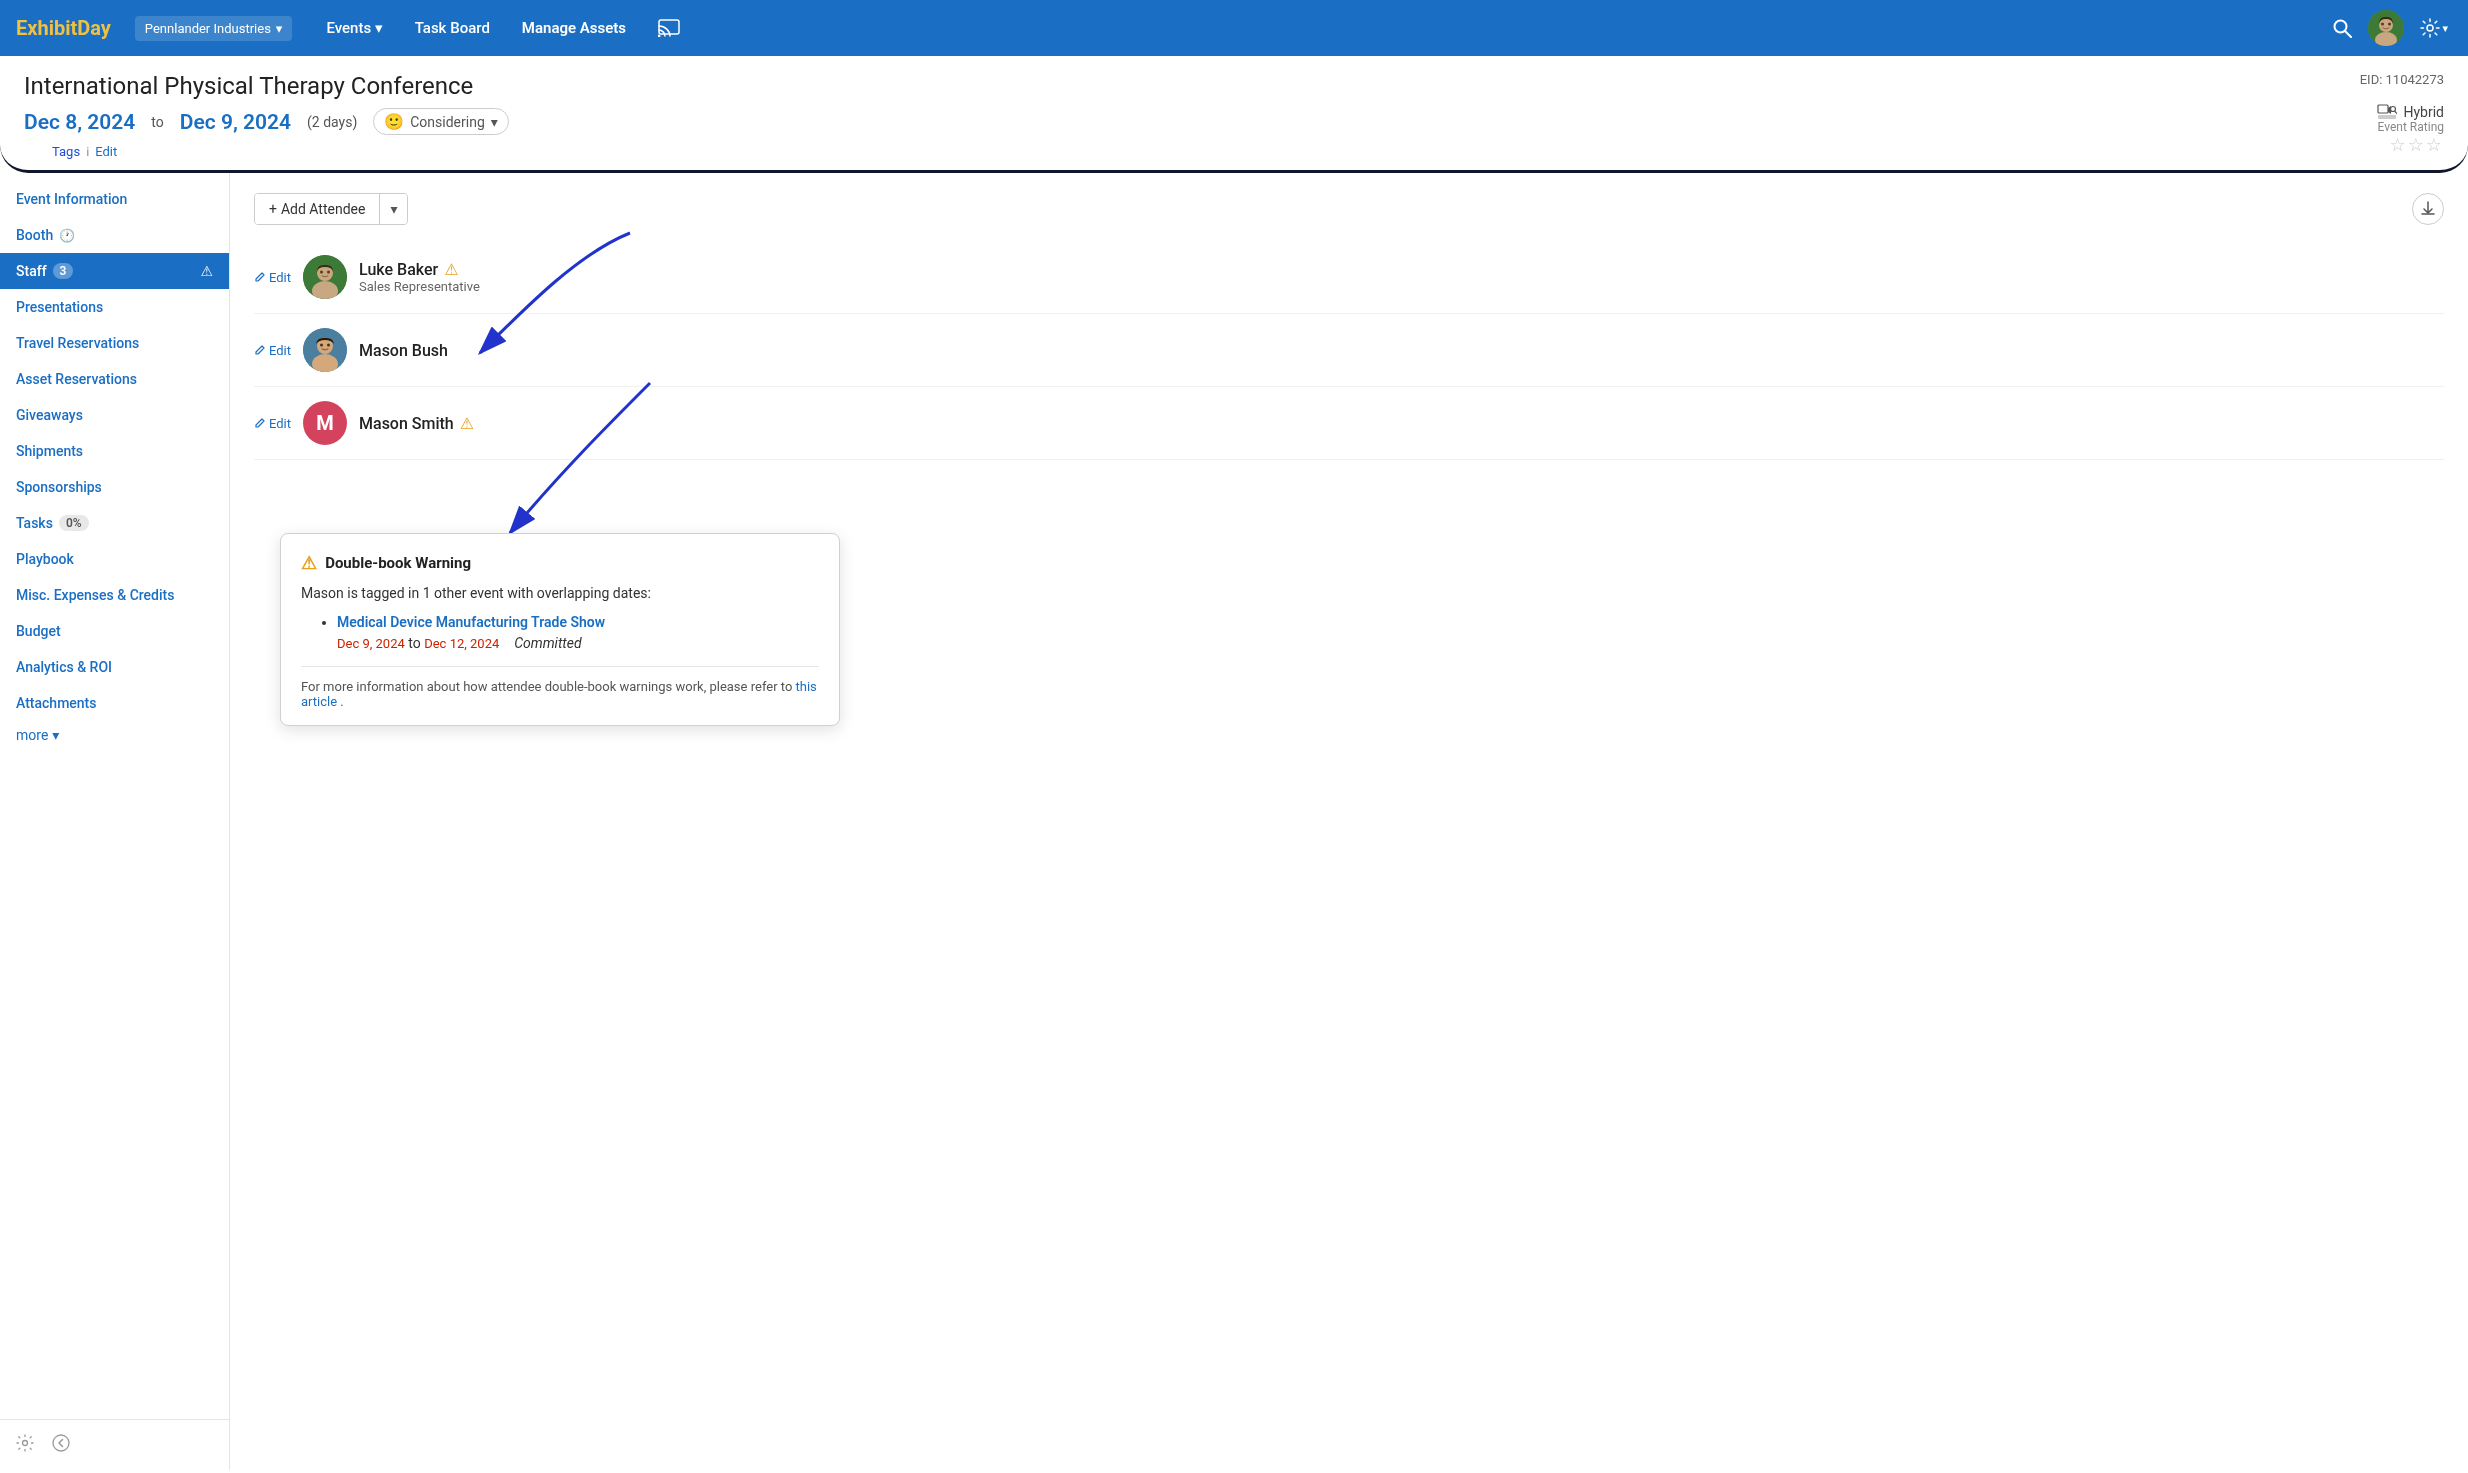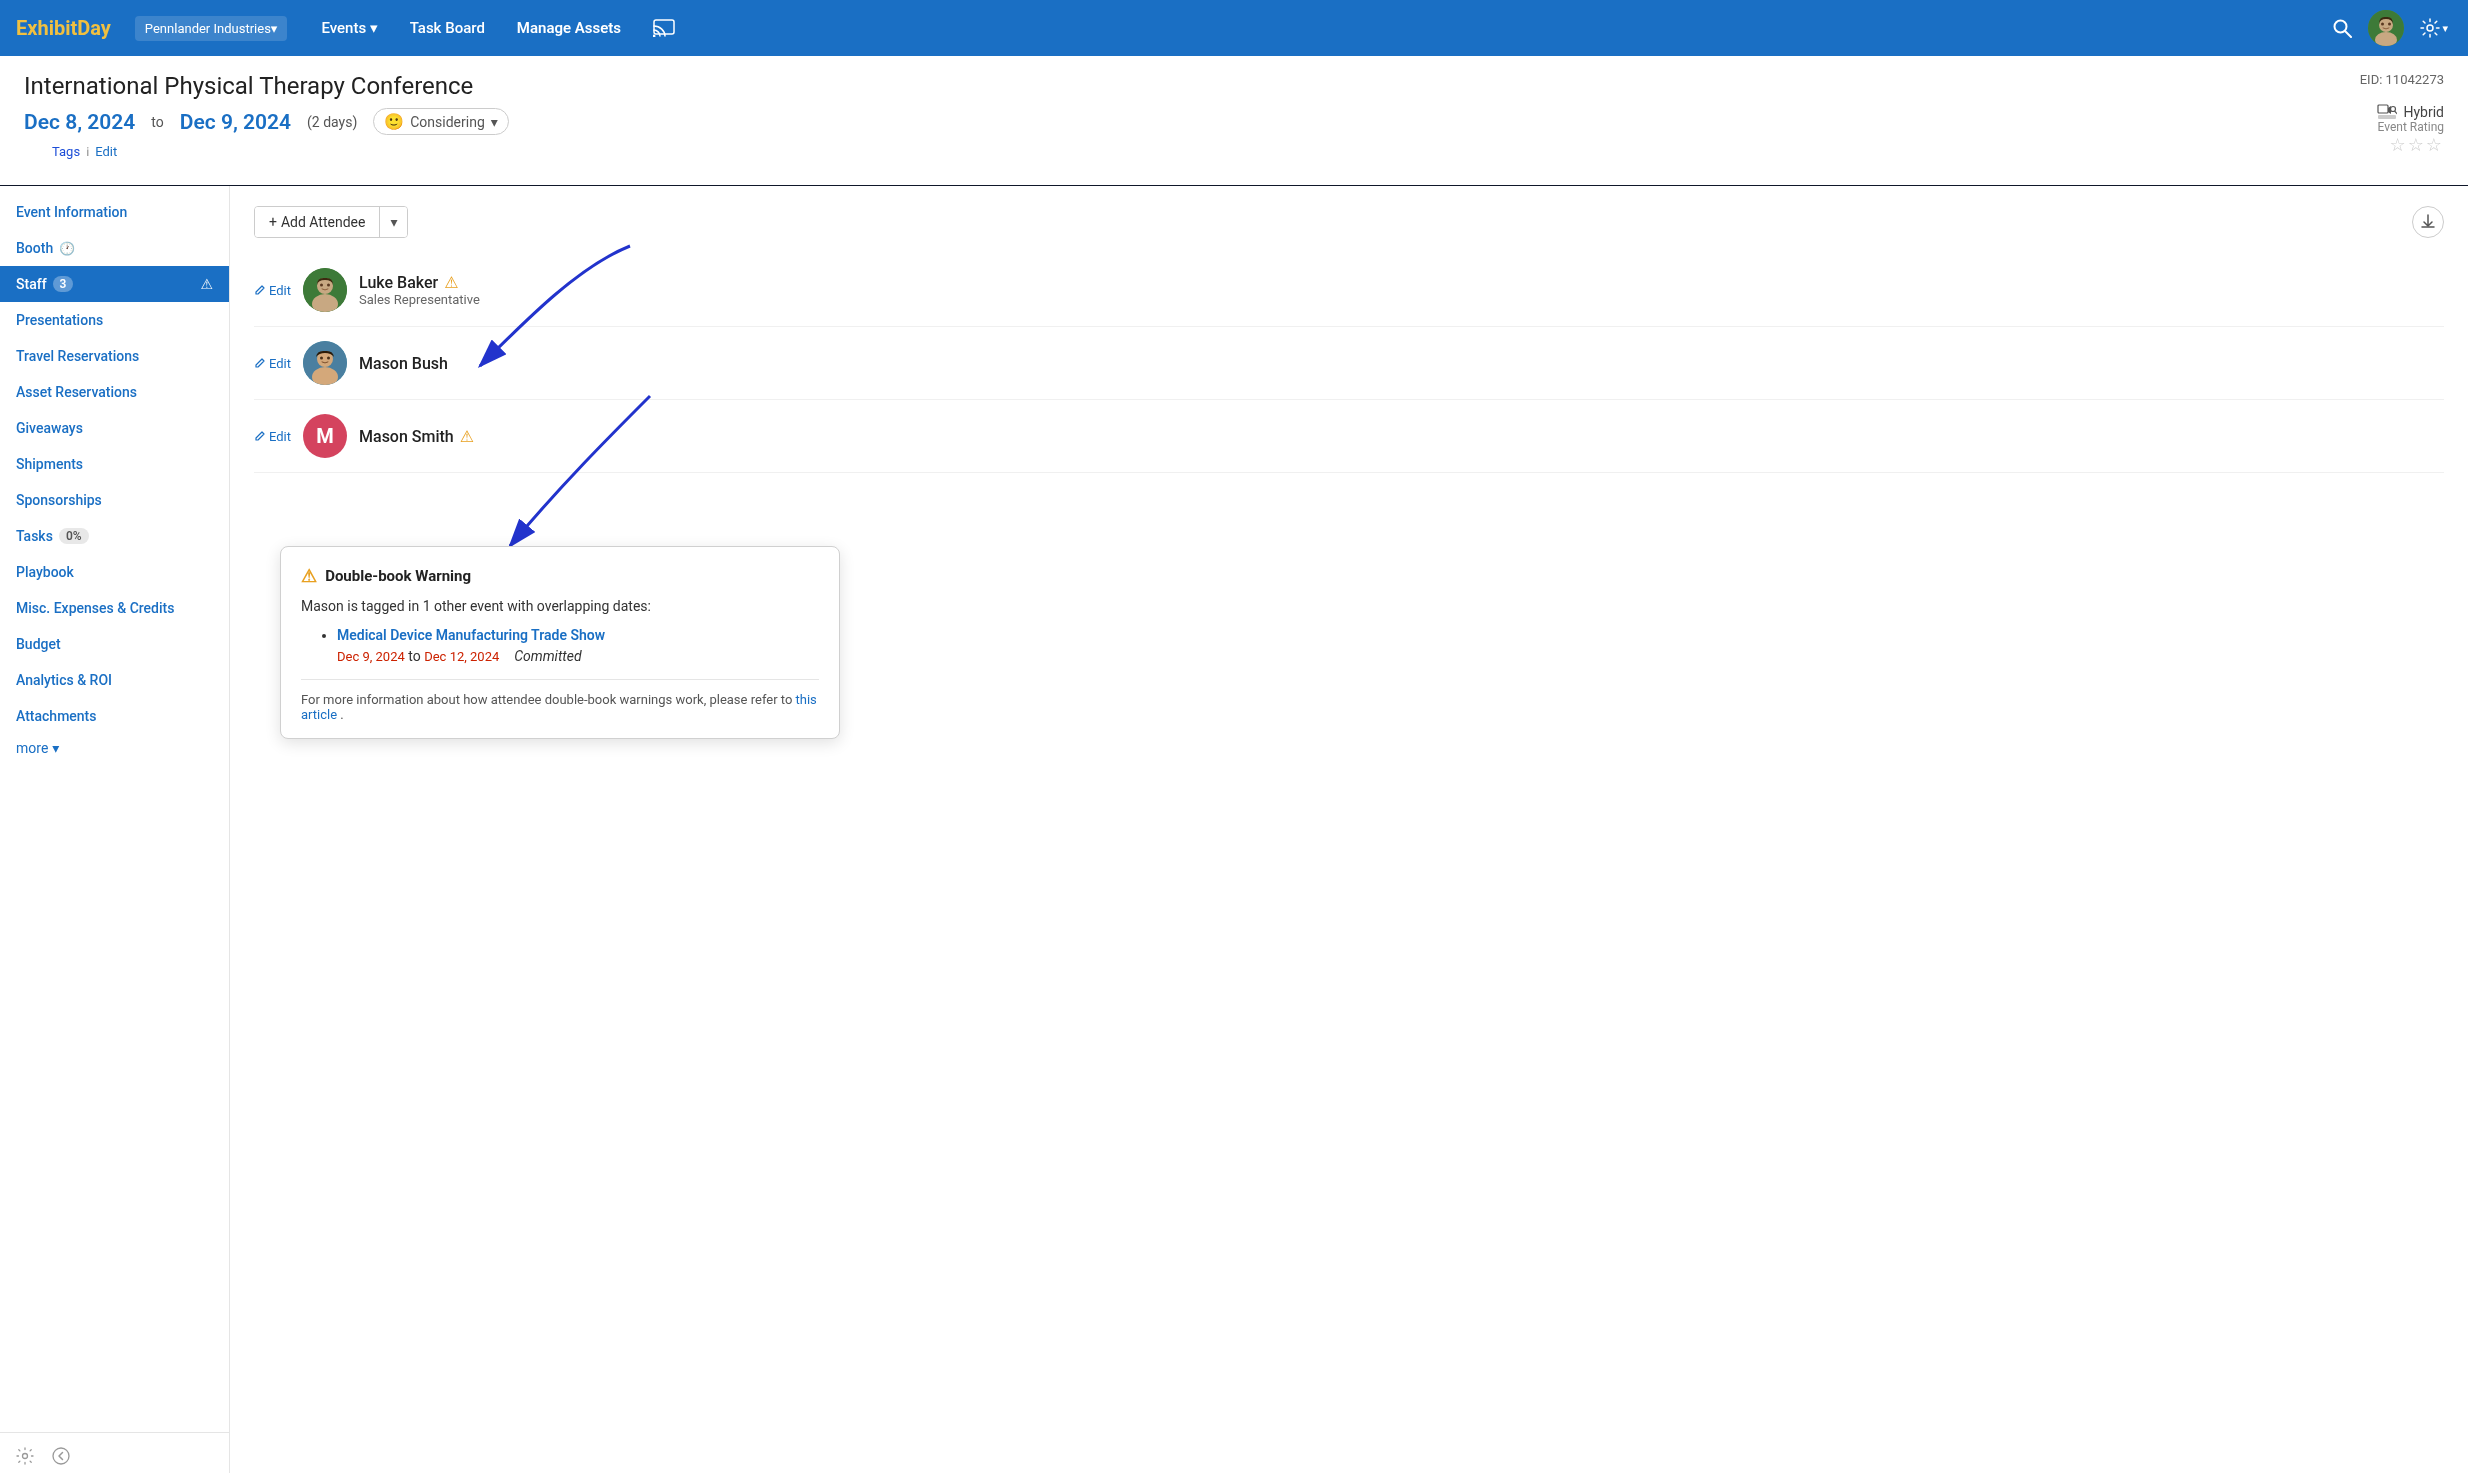--- a/index.html
+++ b/index.html
@@ -26,20 +26,21 @@
     .nav-company {
       background: rgba(255,255,255,0.15);
       border-radius: 4px;
       padding: 5px 10px;
       font-size: 13px;
       color: #fff;
       margin-right: 20px;
       cursor: pointer;
       display: flex;
       align-items: center;
+      gap: 5px;
     }
     .nav-items {
       display: flex;
       align-items: center;
       gap: 4px;
       flex: 1;
     }
     .nav-item {
       color: #fff;
       padding: 8px 14px;
@@ -72,22 +73,23 @@
       background: #4a8c3f;
       overflow: hidden;
       cursor: pointer;
       display: flex;
       align-items: center;
       justify-content: center;
     }
 
     
     .page-header {
-      padding: 16px 24px 15px 24px;
-      border-bottom: 1px solid #0f172a;
+      padding: 16px 24px 0 24px;
+      border-bottom: 3px solid #0f172a;
+      border-radius: 28px;
     }
     .event-title-row {
       display: flex;
       align-items: flex-start;
       justify-content: space-between;
     }
     .event-title {
       font-size: 24px;
       font-weight: 400;
       color: #222;

